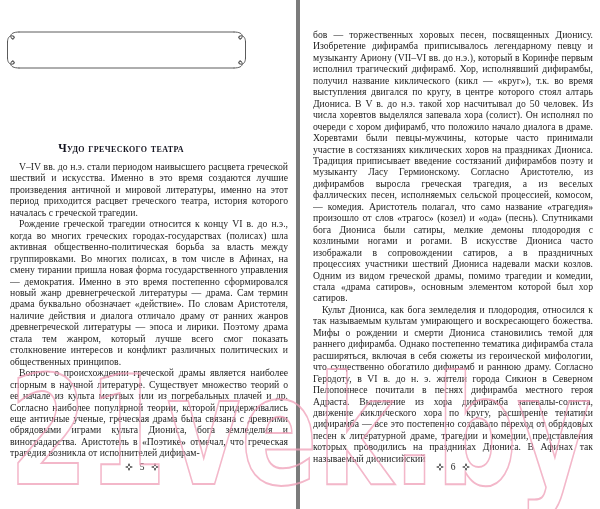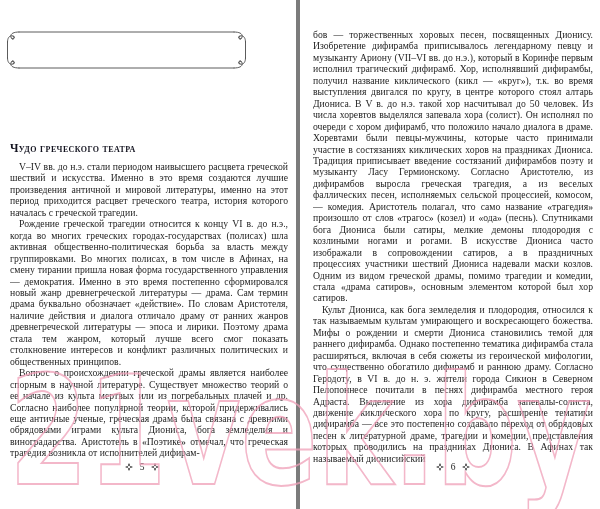--- a/index.html
+++ b/index.html
@@ -12,20 +12,21 @@
   .spread { position: relative; display: flex; width: 600px; height: 509px; background: #fff; }
   .page { position: relative; box-sizing: border-box; background: #fff; }
   .page-left  { width: 296px; padding: 29px 8px 0 10px; }
   .page-right { width: 300px; padding: 24px 7px 0 13px; }
   .spine { width: 4px; height: 509px; background: #7b7b7b; flex: 0 0 auto; }
 
   .header-frame { display: block; width: 245px; height: 42px; margin-left: -6px; }
 
   .chapter-title {
     width: 222px; margin: 70px 0 0 0;
+    text-align: center;
     font-variant: small-caps;
     font-weight: bold;
     font-size: 11.5px; line-height: 15px;
     letter-spacing: 0.4px;
     color: #141420;
   }
 
   .page-text {
     margin-top: 5px;
     text-align: justify;

